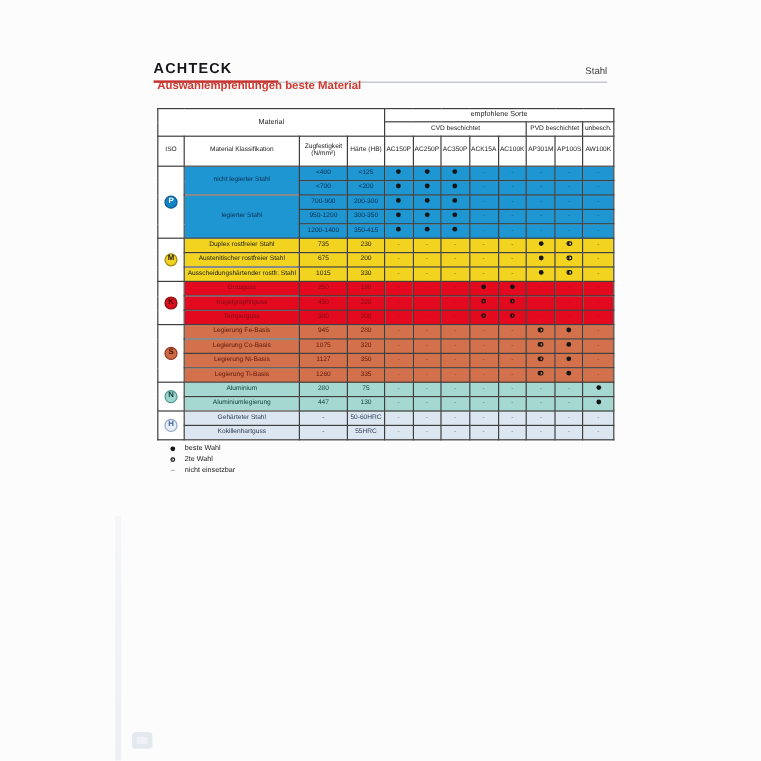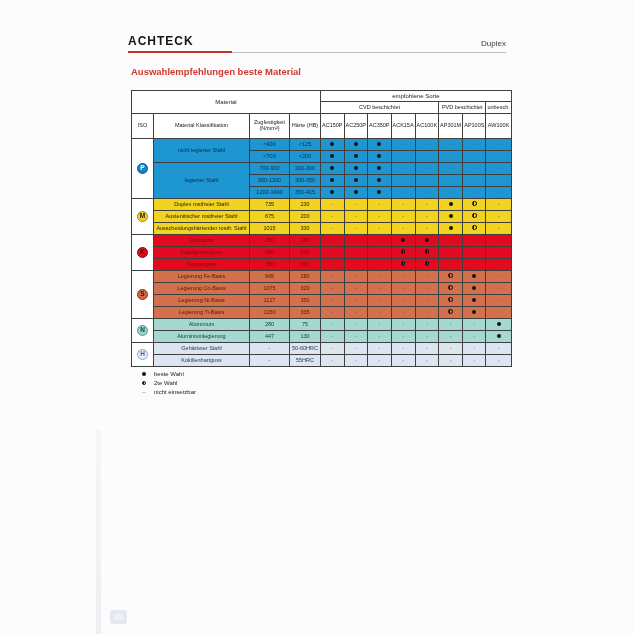--- a/index.html
+++ b/index.html
@@ -2,21 +2,21 @@
 <html><head>
 <meta charset="utf-8">
 <style>
   html,body{margin:0;padding:0;background:#ffffff;}
   .page{position:relative;width:634px;height:634px;background:#fcfcfd;overflow:hidden;
         font-family:"Liberation Sans", sans-serif;color:#1a1a1a;}
 
   
   .hdr{position:absolute;left:128px;top:34px;width:378px;}
   .hdr-row{display:flex;justify-content:space-between;align-items:flex-end;}
-  .brand{font-size:12px;font-weight:800;letter-spacing:1px;color:#15151a;}
+  .brand{font-size:12px;font-weight:800;letter-spacing:1px;color:#15151a;margin-top:16px;}
   .hdr-right{font-size:8px;color:#3c3c3c;}
   .hdr-rule{position:relative;margin-top:3px;height:2px;}
   .hdr-rule .gray{position:absolute;left:0;right:0;top:1px;height:1px;background:#b9bcc2;}
   .hdr-rule .red{position:absolute;left:0;top:0;width:104px;height:2px;background:#c4312e;}
 
   .title{position:absolute;left:131px;top:66px;font-size:9.5px;font-weight:bold;color:#d0382e;}
 
   
   table.mat-table{position:absolute;left:131px;top:90px;border-collapse:collapse;table-layout:fixed;
         font-size:5.5px;line-height:1.05;}
@@ -50,21 +50,21 @@
   .page-badge:after{content:"";position:absolute;left:4px;top:4px;width:9px;height:6px;background:#eef0f5;border-radius:1px;}
 </style>
 <style>.sec-P td:not(.iso){background:#1E96D2;color:#0c2d4d;}.sec-M td:not(.iso){background:#F2D31F;color:#1a1a1a;}.sec-K td:not(.iso){background:#E30A20;color:#7d0d12;}.sec-S td:not(.iso){background:#D2714C;color:#5e1708;}.sec-N td:not(.iso){background:#A6D8D2;color:#0f3c38;}.sec-H td:not(.iso){background:#DCE6F0;color:#2a3a55;}</style></head>
 <body>
 
 <div class="page">
 
   <div class="hdr">
     <div class="hdr-row">
       <span class="brand">ACHTECK</span>
-      <span class="hdr-right">Duplex</span>
+      <span class="hdr-right">Stahl</span>
     </div>
     <div class="hdr-rule">
       <span class="gray"></span>
       <span class="red"></span>
     </div>
   </div>
 
   <div class="title">Auswahlempfehlungen beste Material</div>
 
   <table class="mat-table">

